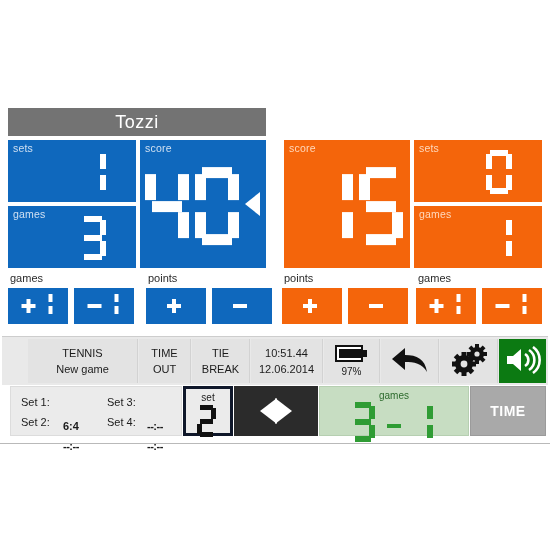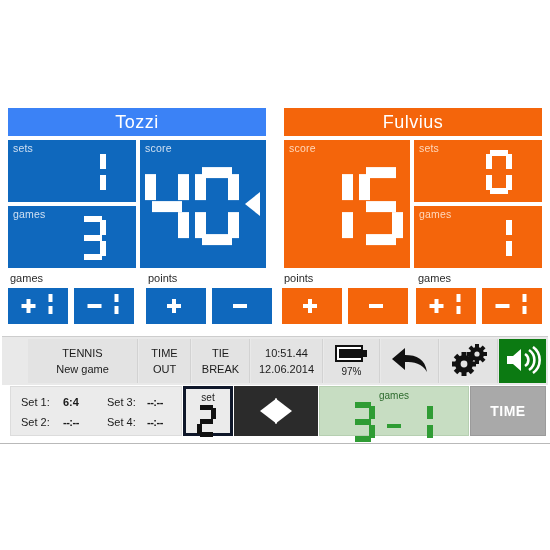--- a/index.html
+++ b/index.html
@@ -35,21 +35,21 @@
   .name-bar {
     position: absolute;
     left: 6px; top: 0;
     width: 258px; height: 28px;
     line-height: 28px;
     text-align: center;
     font-size: 18px;
     color: #ffffff;
     letter-spacing: 0.5px;
   }
-  .left  .name-bar { background: #3b82f6; }
+  .left  .name-bar { background: #737373; }
   .right .name-bar { background: #f4650b; }
 
   .cells {
     position: absolute;
     left: 6px; top: 32px;
     width: 258px; height: 128px;
   }
   .cell {
     position: absolute;
     box-sizing: border-box;
@@ -229,21 +229,21 @@
     position: absolute;
     top: 0; height: 50px;
     box-sizing: border-box;
   }
   .sets-table {
     background: #ebebeb;
     border: 1px solid #dcdcdc;
     color: #1b1b1b;
   }
   .st-entry { position: absolute; font-size: 11px; }
-  .st-val { font-weight: bold; }
+  .st-val { font-weight: bold; margin-top: 24px; }
   .st-val.empty { font-weight: bold; letter-spacing: -0.5px; }
 
   .setnum-cell {
     background: #ebebeb;
     border: 3px solid #0f172a;
   }
   .setnum-label {
     position: absolute;
     left: 0; right: 0; top: 3px;
     text-align: center;
@@ -378,21 +378,20 @@
                   <span class="seg" style="left: 0px; top: 6.6px; width: 11px; height: 26.9px;"></span>
                   <span class="seg off" style="left: 6.6px; top: 33.5px; width: 30.8px; height: 11px;"></span>
                 </span>
               </span></div>
           <div class="server-arrow"></div>
         </div>
       </div>
     </div>
 
     <div class="player right">
-      <div class="name-bar">Fulvius</div>
 
       <div class="cells">
         <div class="cell big">
           <div class="cell-label">score</div>
           <div class="num-big"><span class="seg-row">
                 <span class="seg-digit" style="width: 44px; height: 78px; margin-right: 6px;">
                   <span class="seg off" style="left: 6.6px; top: 0px; width: 30.8px; height: 11px;"></span>
                   <span class="seg" style="left: 33px; top: 6.6px; width: 11px; height: 26.9px;"></span>
                   <span class="seg" style="left: 33px; top: 44.5px; width: 11px; height: 26.9px;"></span>
                   <span class="seg off" style="left: 6.6px; top: 67px; width: 30.8px; height: 11px;"></span>

